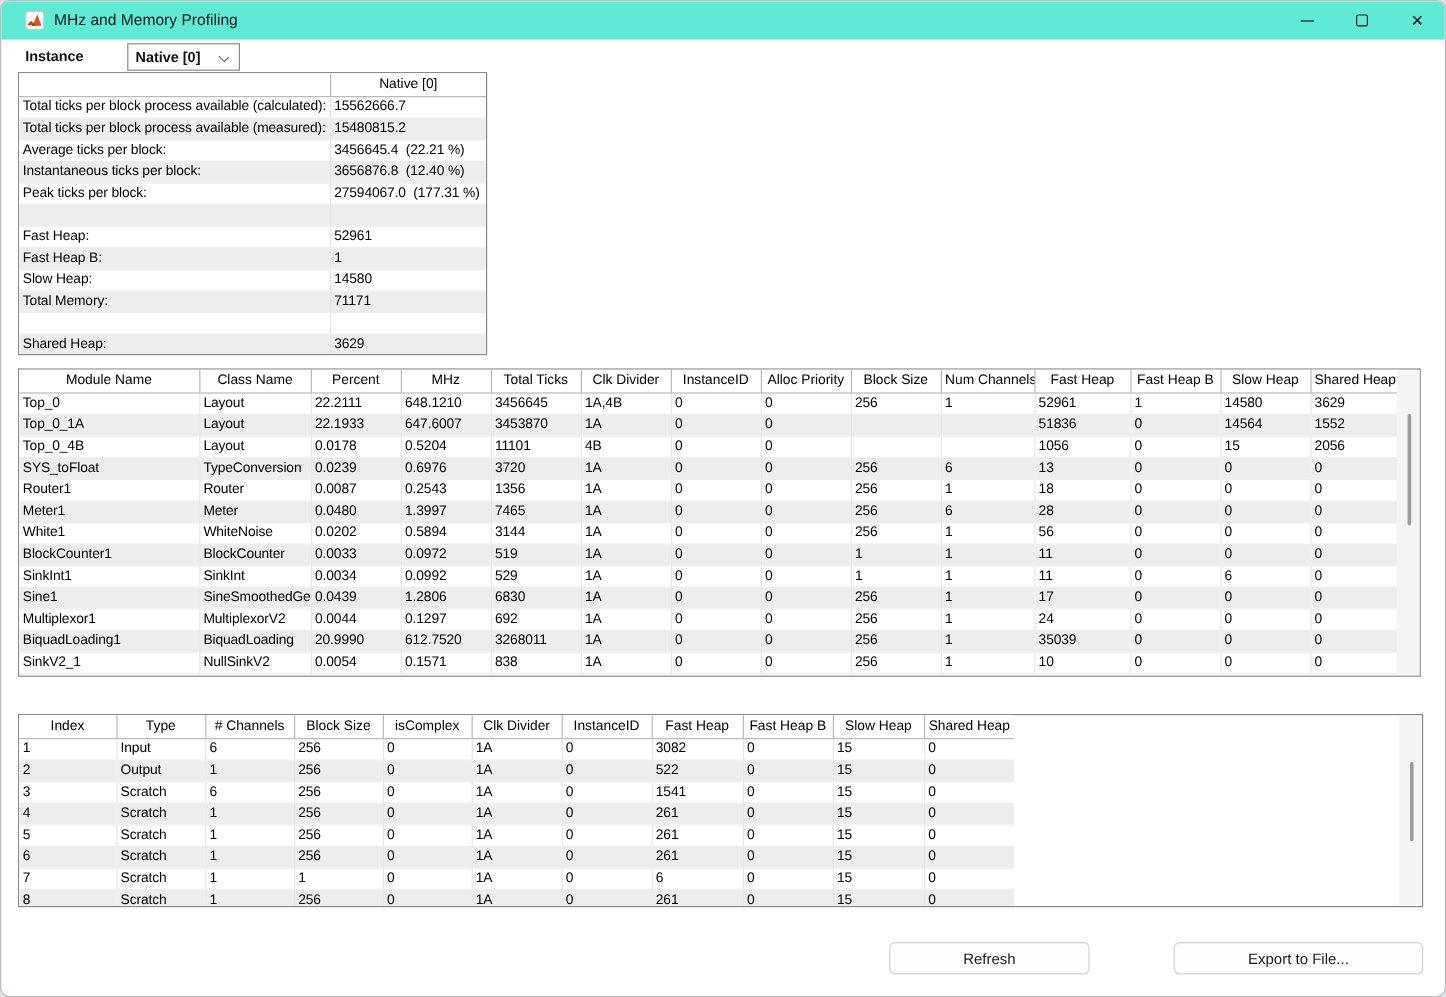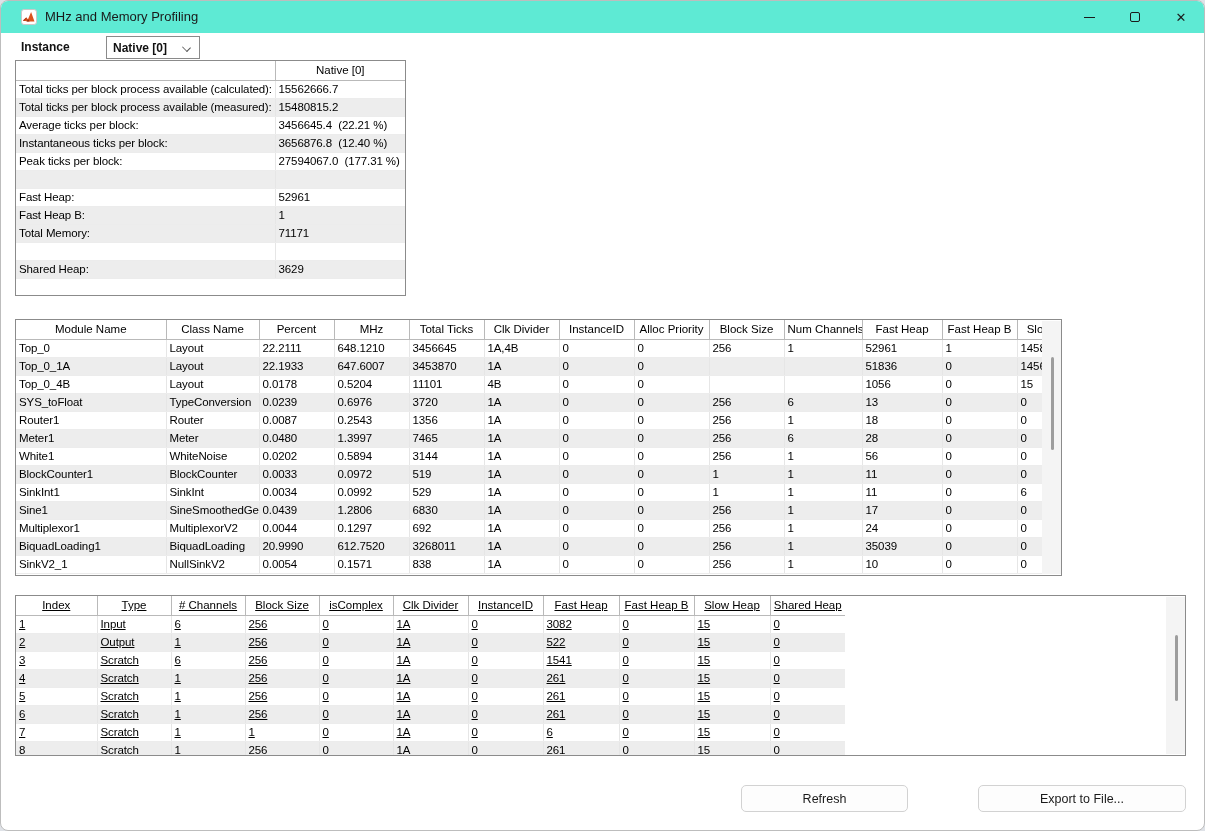--- a/index.html
+++ b/index.html
@@ -25,22 +25,22 @@
     padding:0 6px; font-size:12px; font-weight:bold; color:#111;
   }
   .dropdown .chevron {
     position:absolute; right:9px; top:7px; width:7px; height:7px;
     border-right:1.4px solid #555; border-bottom:1.4px solid #555;
     transform:rotate(45deg) scale(1,0.8); transform-origin:center;
   }
   
   .tablebox { position:absolute; background:#ffffff; border:1px solid #8b8b8b; overflow:hidden; }
   .tbx-summary { left:14px; top:59px;  width:391px;  height:236px; }
-  .tbx-module  { left:14px; top:318px; width:1047px; height:257px; }
-  .tbx-buffer  { left:14px; top:594px; width:1171px; height:161px;text-decoration:underline; }
+  .tbx-module  { left:14px; top:306px; width:1169px; height:257px; }
+  .tbx-buffer  { left:14px; top:594px; width:1171px; height:161px; }
   table { border-collapse:collapse; table-layout:fixed; background:#fff; }
   .tbx-summary table { width:389px; }
   .tbx-module  table { width:1150px; }
   .tbx-buffer  table { width:829px; }
   th {
     height:19px; font-size:11.5px; font-weight:normal; color:#000; text-align:center;
     background:#fff; border:1px solid #b9b9b9; border-top:none; padding:0 3px;
     white-space:pre; overflow:hidden;
   }
   th:first-child { border-left:none; } th:last-child { border-right:none; }
@@ -137,20 +137,24 @@
             <td></td>
           </tr>
           <tr>
             <td>Fast Heap:</td>
             <td>52961</td>
           </tr>
           <tr class="stripe">
             <td>Fast Heap B:</td>
             <td>1</td>
           </tr>
+          <tr>
+            <td>Slow Heap:</td>
+            <td>14580</td>
+          </tr>
           <tr class="stripe">
             <td>Total Memory:</td>
             <td>71171</td>
           </tr>
           <tr>
             <td></td>
             <td></td>
           </tr>
           <tr class="stripe">
             <td>Shared Heap:</td>

